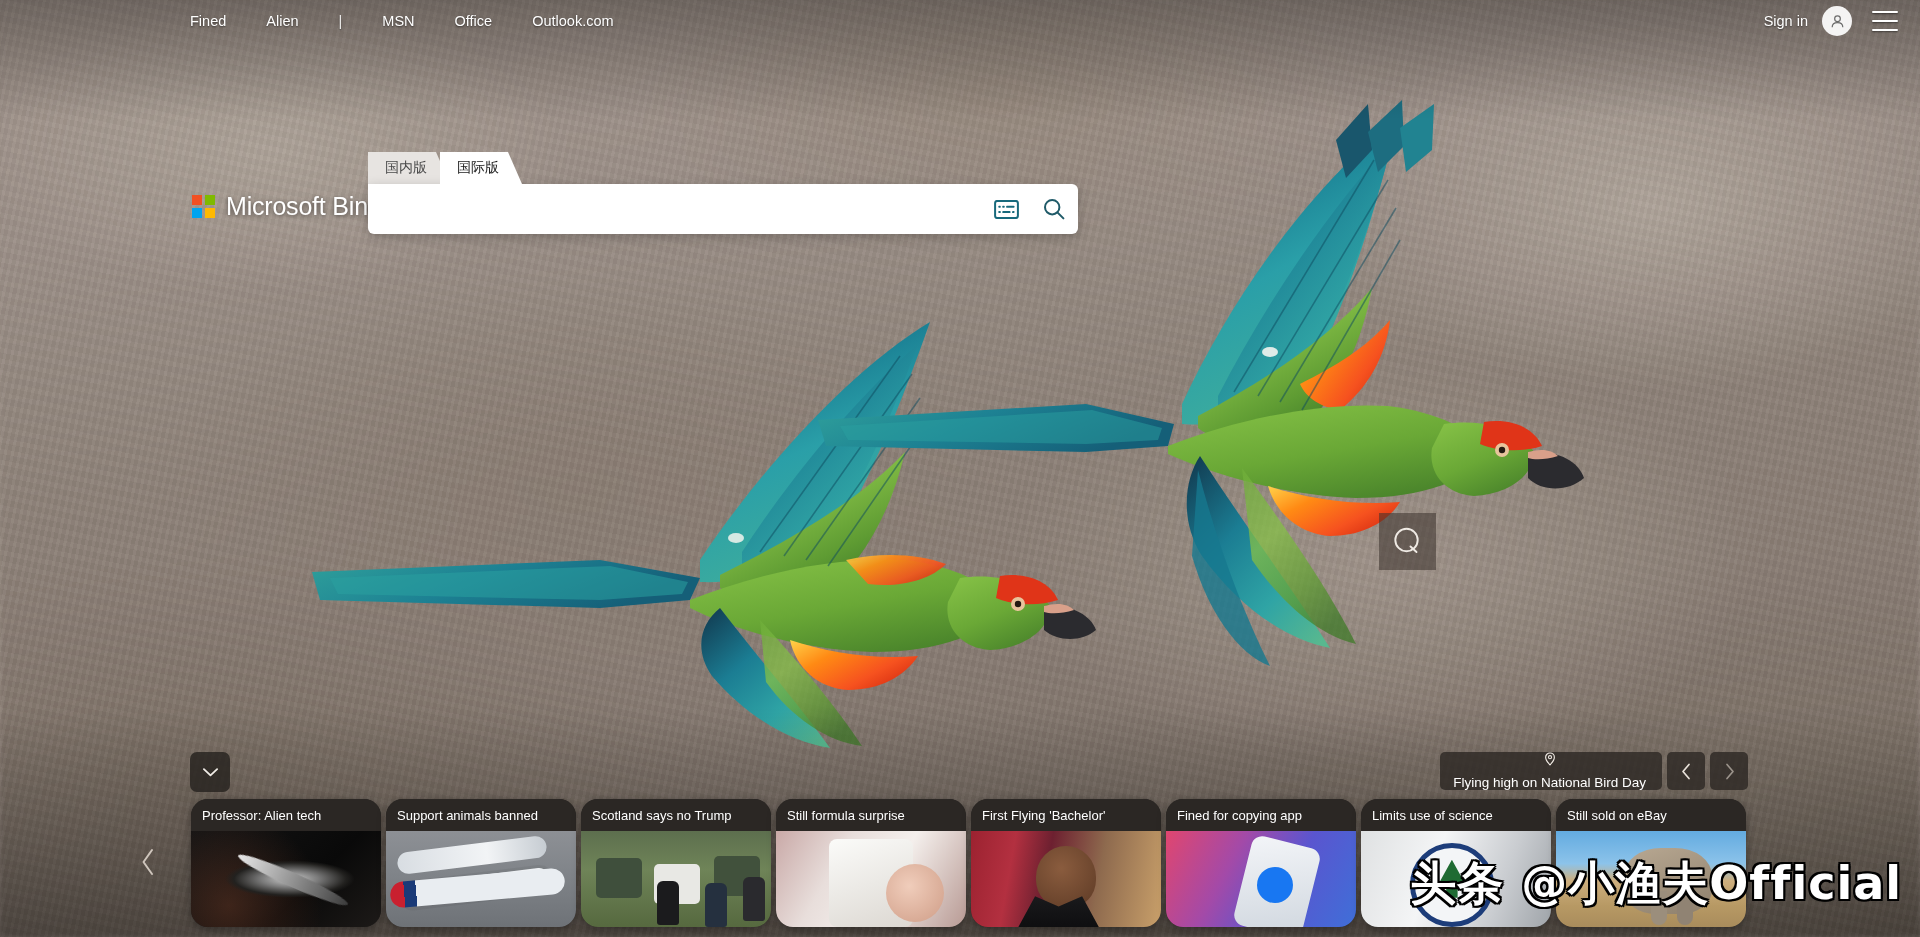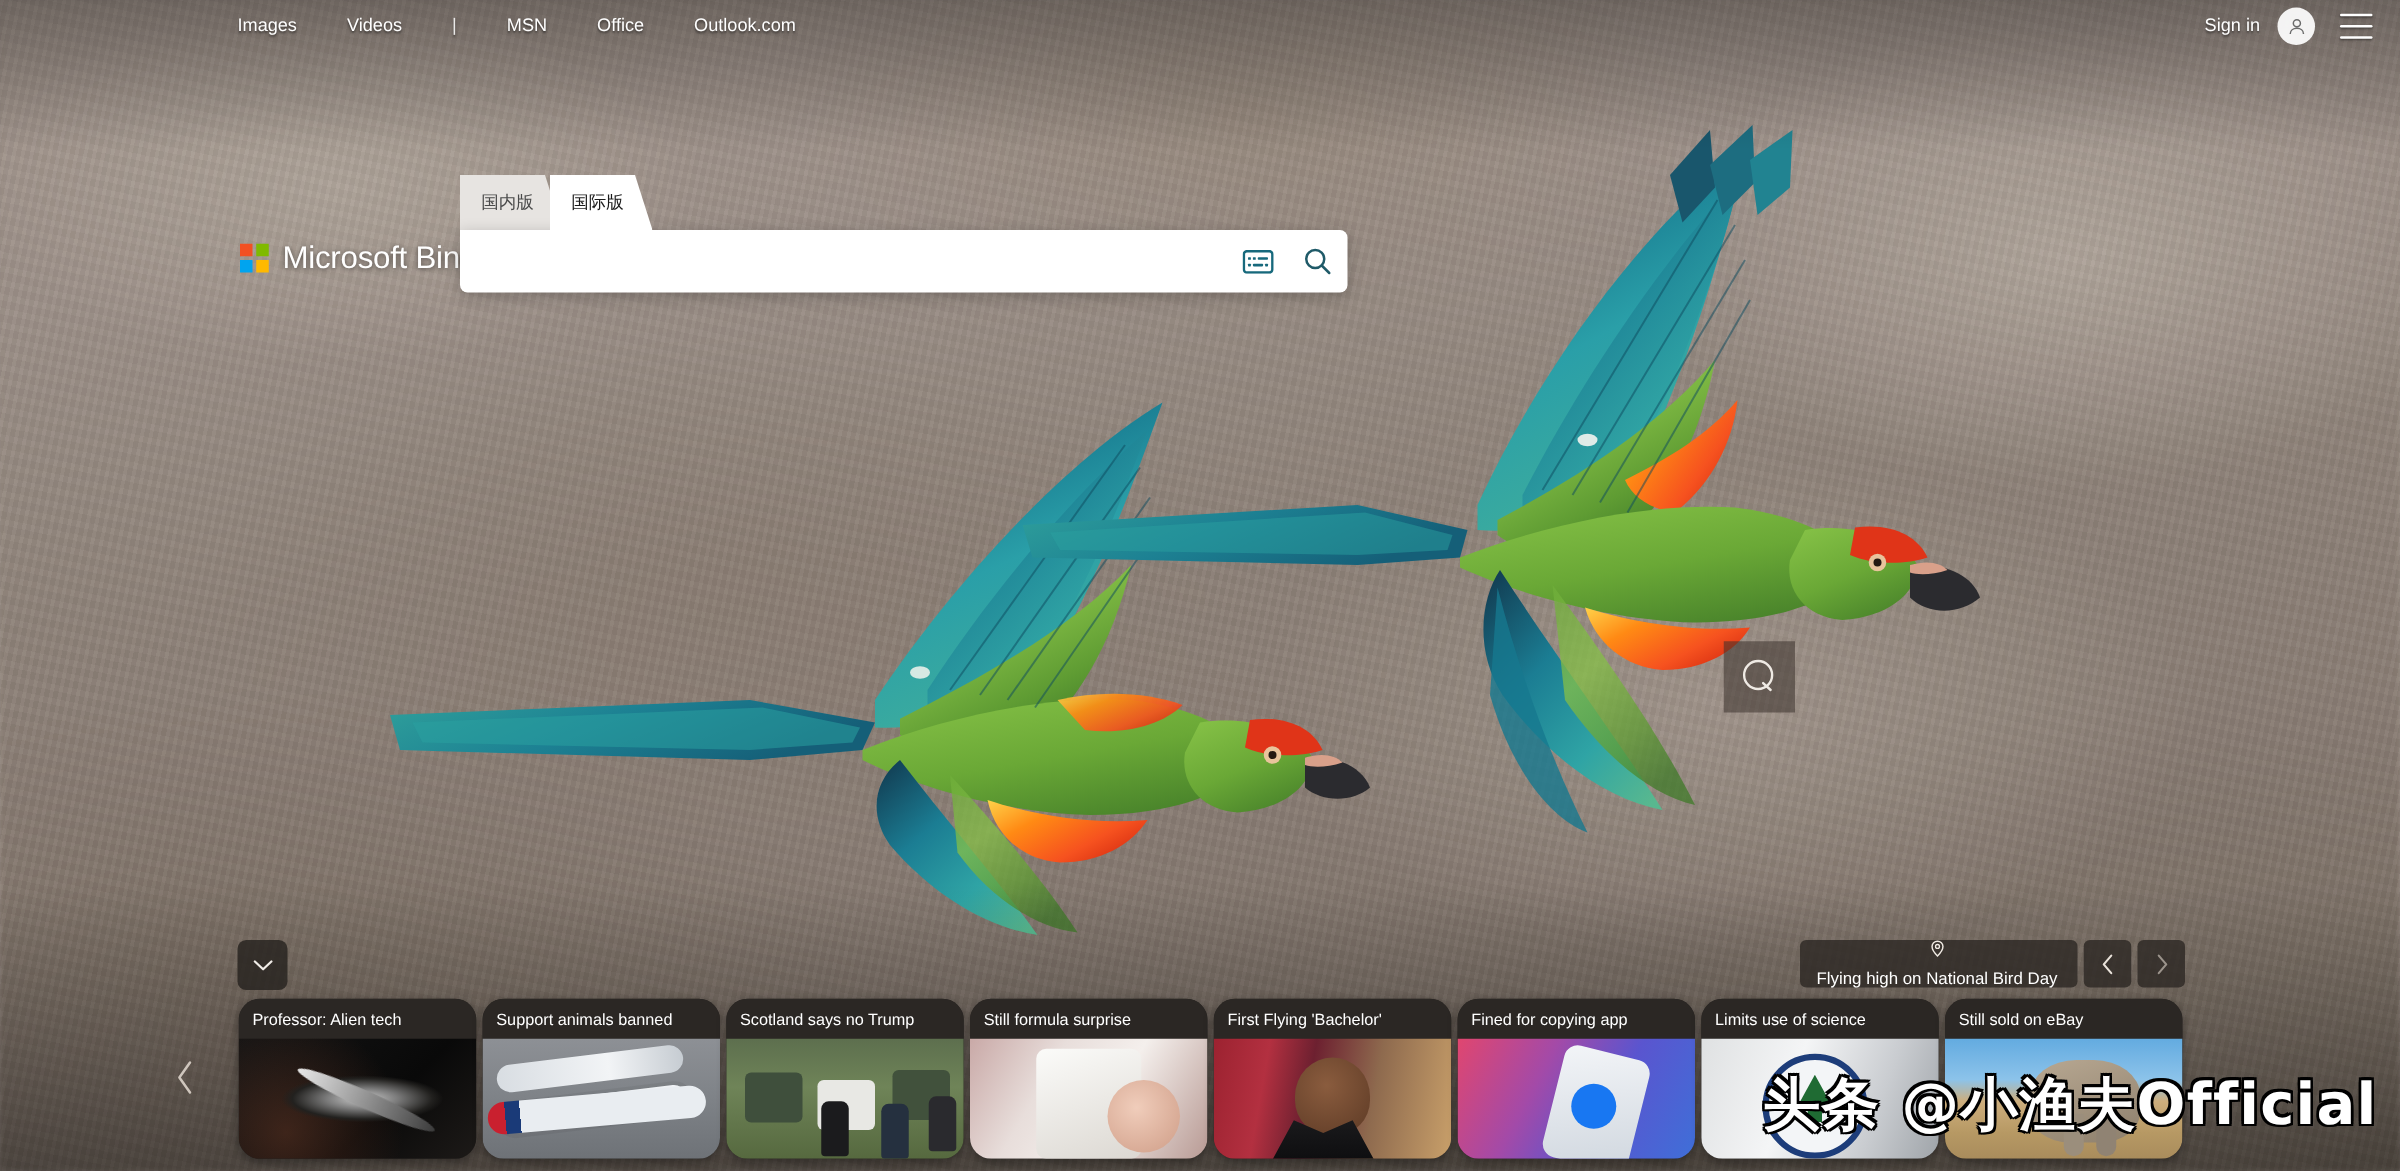--- a/index.html
+++ b/index.html
@@ -87,21 +87,21 @@
   .brand-text {
     color:#fff; font-size:25px; letter-spacing:-.2px;
     text-shadow:0 1px 4px rgba(0,0,0,.5);
     font-family:"Liberation Sans", sans-serif;
   }
 
   
   .search-module { position:absolute; left:368px; top:152px; width:710px; z-index:26; }
   .tabs { display:flex; align-items:flex-end; height:32px; position:relative; }
   .tab {
-    height:44px; padding:0 17px;
+    height:32px; padding:0 17px;
     display:flex; align-items:center; justify-content:center;
     font-size:14px; color:#333; cursor:pointer;
     position:relative; margin-right:-10px;
     font-family:Liberation Mono, monospace;
   }
   .tab .tab-bg {
     position:absolute; inset:0; z-index:0;
     clip-path:polygon(0 0, calc(100% - 14px) 0, 100% 100%, 0 100%);
   }
   .tab span.lbl { position:relative; z-index:1; padding-right:6px; }
@@ -444,22 +444,22 @@
 
       <ellipse cx="1270" cy="352" rx="8" ry="5" fill="#f3f4ef" opacity=".9"></ellipse>
     </g>
 
     <ellipse cx="736" cy="538" rx="8" ry="5" fill="#f3f4ef" opacity=".85"></ellipse>
   </svg>
 
   <div class="bg-vignette"></div>
 
   <div class="topnav">
-    <a class="nav-link">Images</a>
-    <a class="nav-link">Videos</a>
+    <a class="nav-link">Fined</a>
+    <a class="nav-link">Alien</a>
     <span class="nav-sep">|</span>
     <a class="nav-link">MSN</a>
     <a class="nav-link">Office</a>
     <a class="nav-link">Outlook.com</a>
 
     <div class="topnav-right">
       <span class="signin-label">Sign in</span>
       <div class="avatar-circle">
         <svg width="17" height="17" viewBox="0 0 24 24">
           <circle cx="12" cy="8" r="4" fill="none" stroke="#6b6b6b" stroke-width="1.7"></circle>

